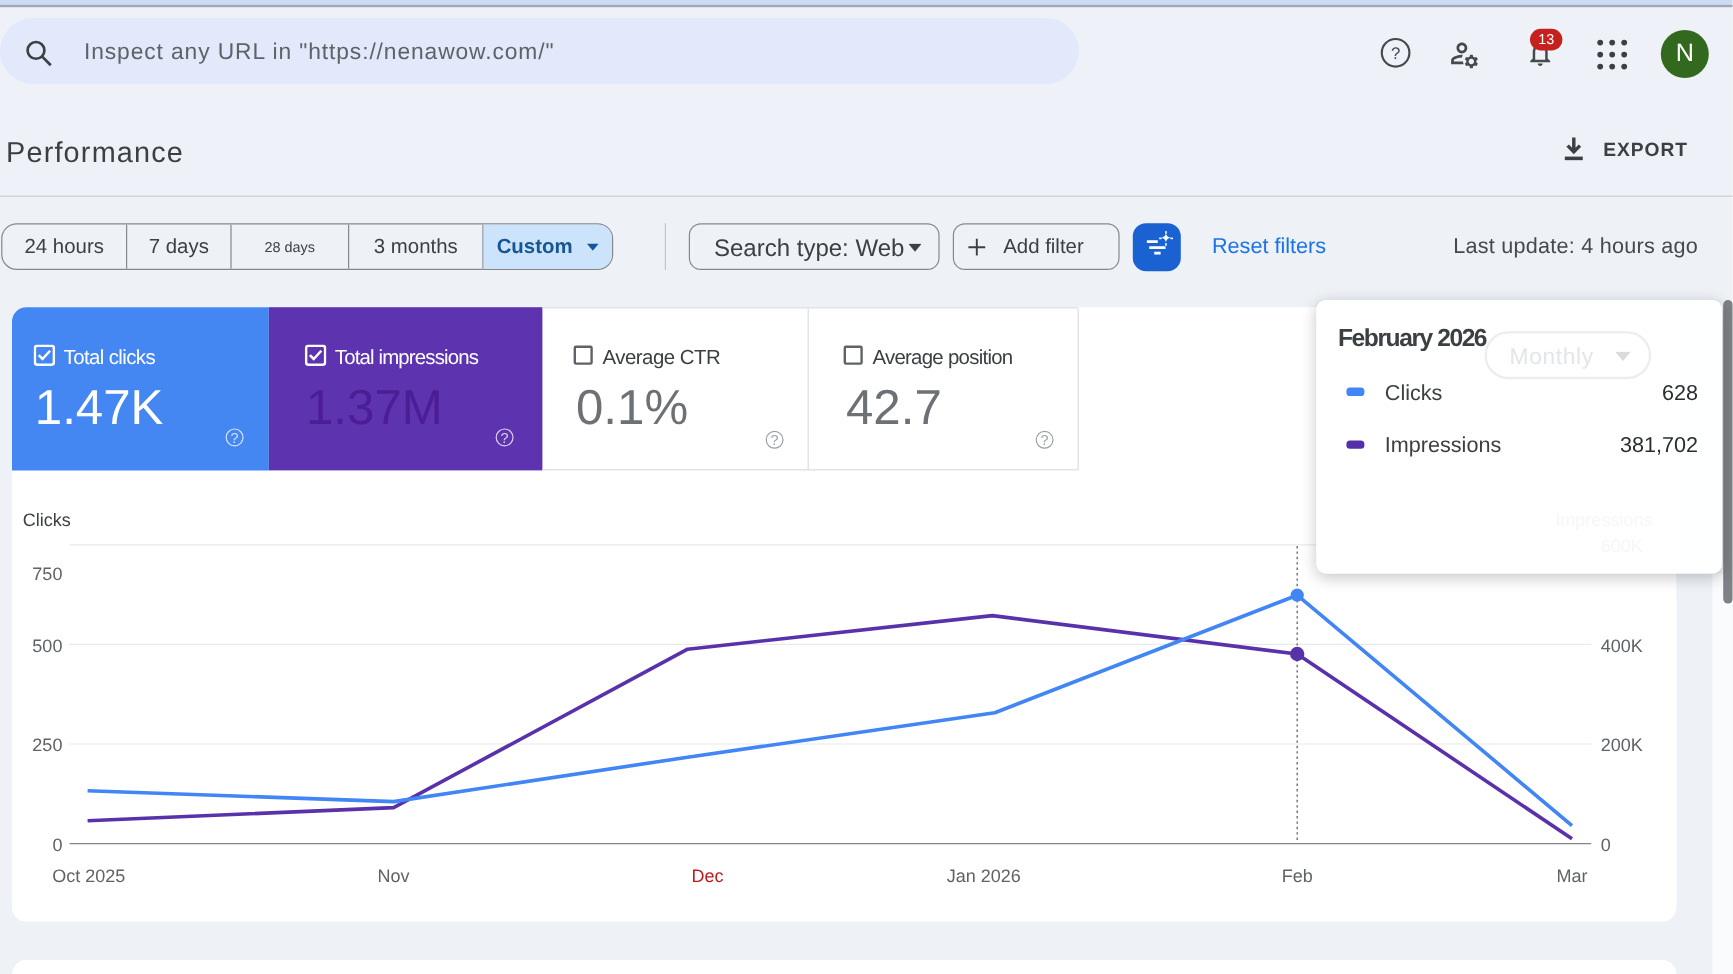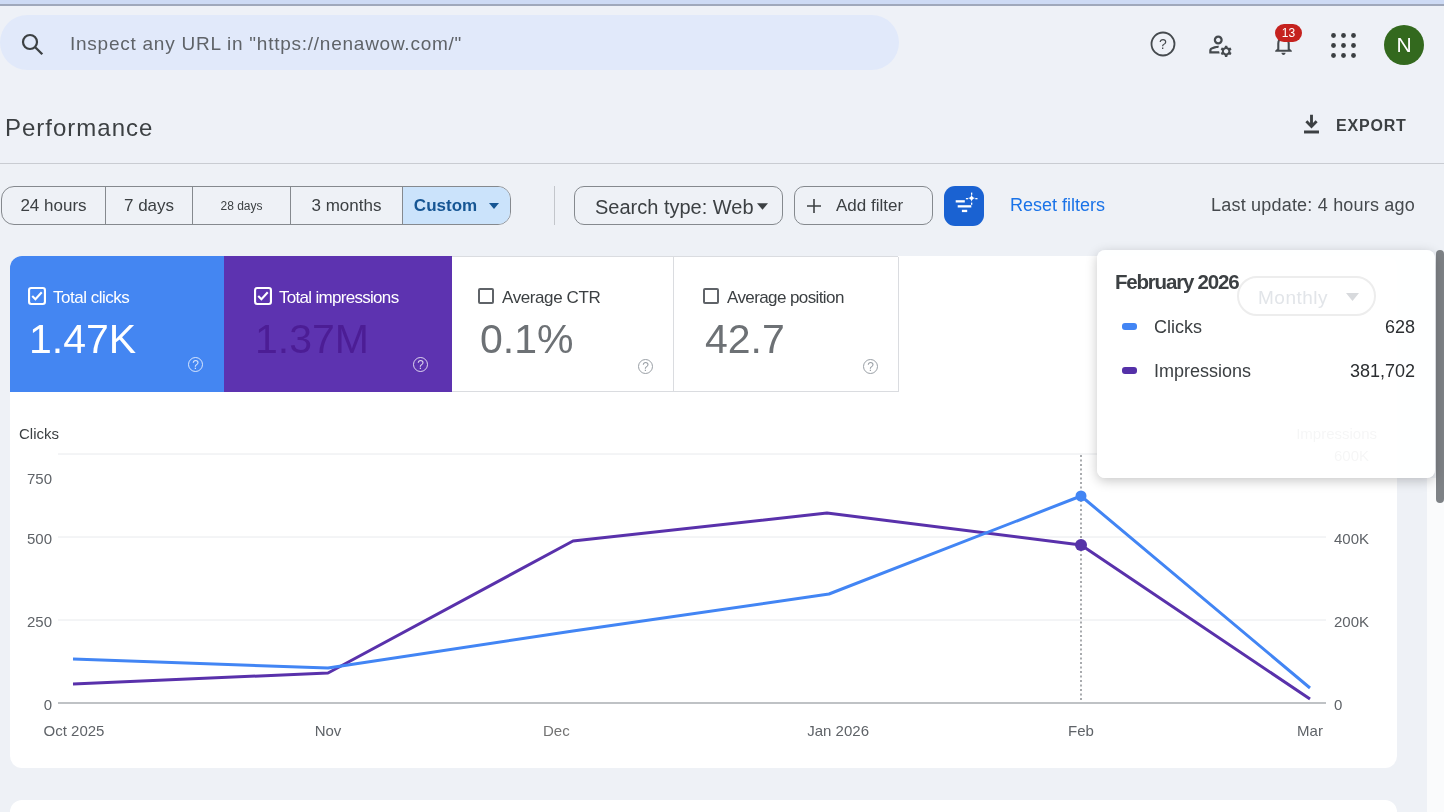--- a/index.html
+++ b/index.html
@@ -146,22 +146,22 @@
     <line x1="58" y1="313" x2="1326" y2="313" stroke="#80868b" stroke-width="1.2"></line>
     <line x1="1081" y1="65" x2="1081" y2="312" stroke="#6f7378" stroke-width="1.2" stroke-dasharray="2,2.5"></line>
     <polyline points="73,294 328,283 573,151 827,123 1081,155 1310,309" fill="none" stroke="#5931ab" stroke-width="3" stroke-linejoin="round"></polyline>
     <polyline points="73,269 328,278 573,241 829,204 1081,106 1310,298" fill="none" stroke="#4285f4" stroke-width="3" stroke-linejoin="round"></polyline>
     <circle cx="1081" cy="106" r="5.5" fill="#4285f4"></circle>
     <circle cx="1081" cy="155" r="6" fill="#5633a8"></circle>
   </svg>
 
   <div class="abs" style="left:34px;top:722px;width:80px;font-size:15px;color:#5f6368;text-align:center;">Oct 2025</div>
   <div class="abs" style="left:298px;top:722px;width:60px;font-size:15px;color:#5f6368;text-align:center;">Nov</div>
-  <div class="abs" style="left:543px;top:722px;width:60px;font-size:15px;color:#737373;text-align:left;">Dec</div>
-  <div class="abs" style="left:789px;top:722px;width:80px;font-size:15px;color:#5f6368;text-align:right;">Jan 2026</div>
+  <div class="abs" style="left:543px;top:722px;width:60px;font-size:15px;color:#b91c1c;text-align:right;">Dec</div>
+  <div class="abs" style="left:789px;top:722px;width:80px;font-size:15px;color:#5f6368;text-align:left;">Jan 2026</div>
   <div class="abs" style="left:1051px;top:722px;width:60px;font-size:15px;color:#5f6368;text-align:center;">Feb</div>
   <div class="abs" style="left:1280px;top:722px;width:60px;font-size:15px;color:#5f6368;text-align:center;">Mar</div>
 
   <div class="abs" style="left:10px;top:800px;width:1387px;height:12px;background:#fff;border-radius:12px 12px 0 0;"></div>
 
   <div class="abs" style="left:1427px;top:478px;width:17px;height:334px;background:#fafbfc;"></div>
   <div class="abs" style="left:1436px;top:250px;width:8px;height:253px;background:#7e8286;border-radius:4px;"></div>
 
   <div class="abs" style="left:1097px;top:250px;width:338px;height:228px;background:rgba(255,255,255,0.94);border-radius:8px;box-shadow:0 3px 12px rgba(0,0,0,0.22);"></div>
   <div class="abs" style="left:1115px;top:270px;font-size:20.5px;font-weight:bold;letter-spacing:-1.2px;color:#3c4043;">February 2026</div>

